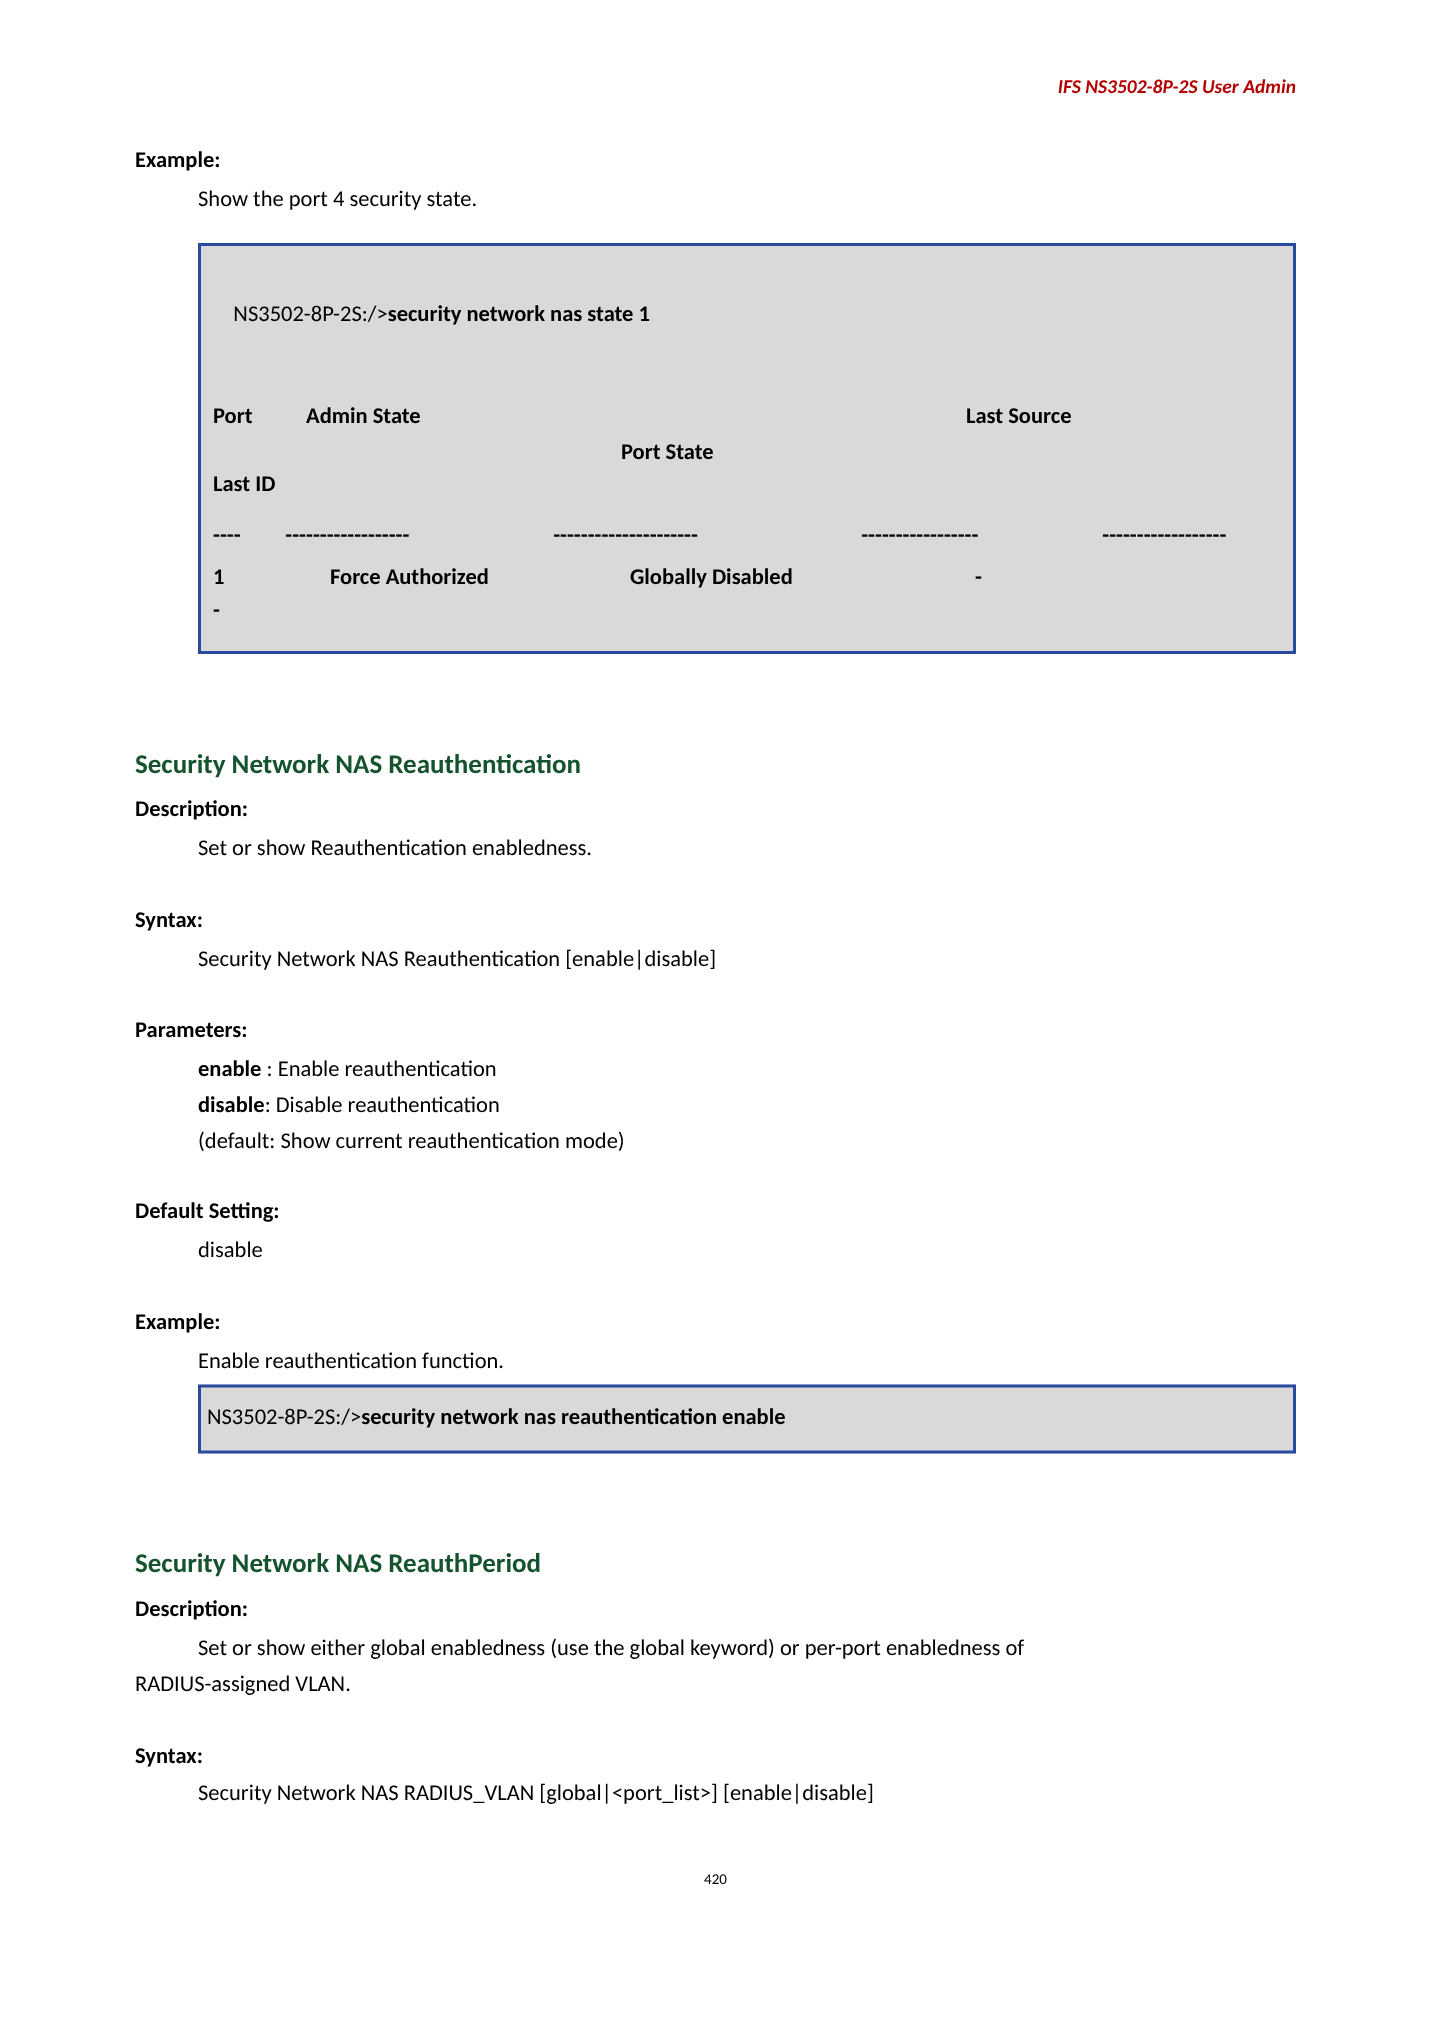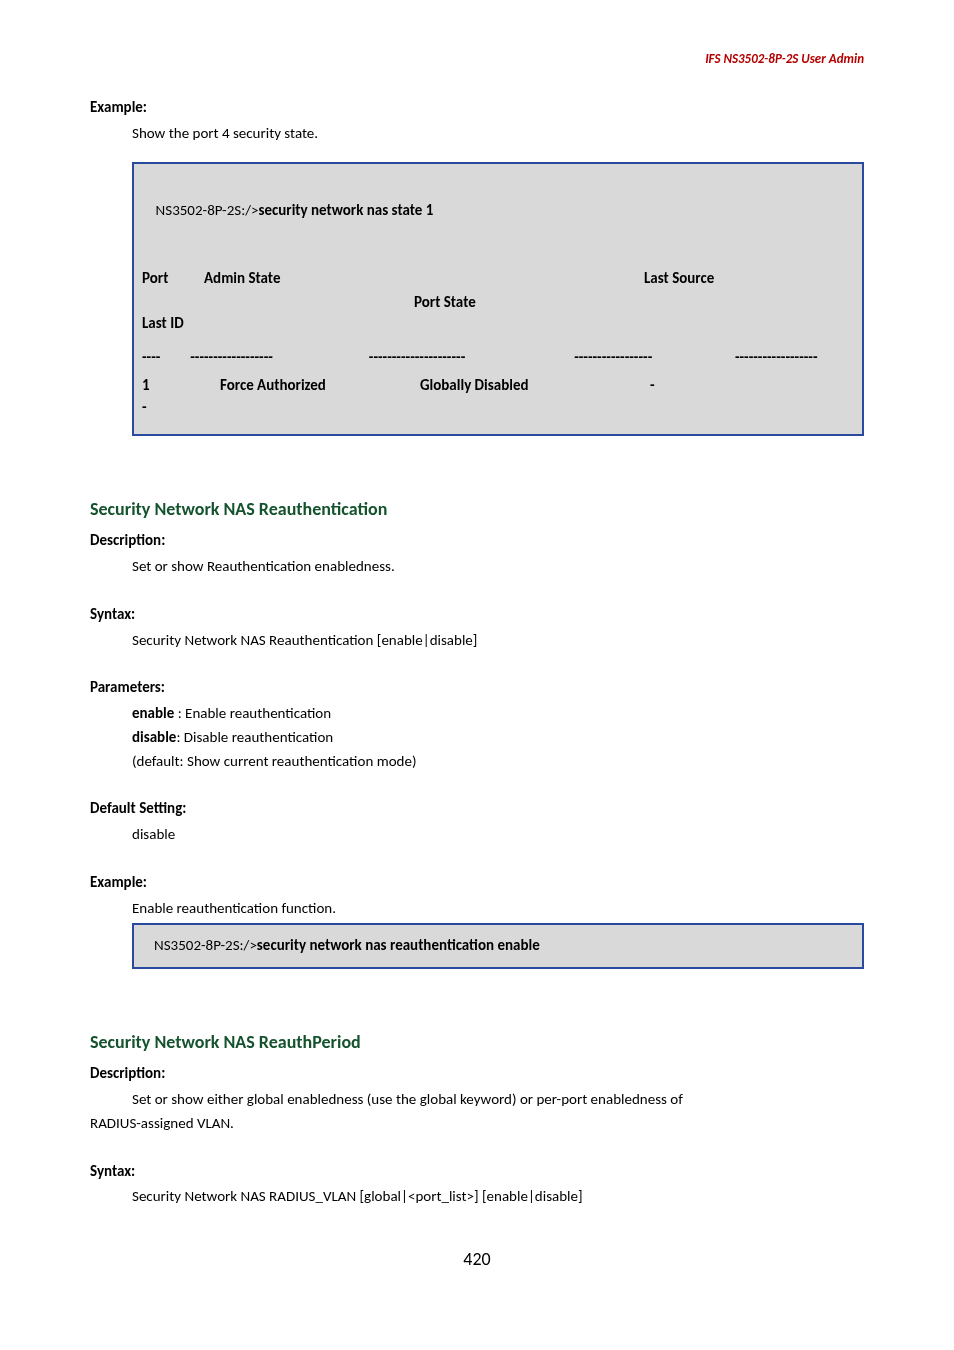--- a/index.html
+++ b/index.html
@@ -38,21 +38,21 @@
     font-weight: bold;
     font-size: 18px;
     margin: 0 0 8px 0;
   }
   .section-gap {
     height: 60px;
   }
   .code-box {
     border: 2.5px solid #2a4aa0;
     background: #d9d9d9;
-    padding: 10px 20px;
+    padding: 10px 4px;
     margin: 0 0 0 42px;
     font-size: 15px;
   }
   .code-box.tall {
     padding: 14px 20px 16px 8px;
   }
   .code-line {
     display: block;
     margin: 0;
     white-space: pre;
@@ -75,21 +75,21 @@
   .dash-seg3 { width: 230px; }
   .dash-seg4 { width: 180px; }
   .dash-seg5 { width: 120px; }
   .data-row {
     display: flex;
     margin: 6px 0 0 0;
     font-weight: bold;
   }
   .page-num {
     text-align: center;
-    font-size: 18px;
+    font-size: 10px;
     margin-top: 38px;
   }
 </style>
 </head>
 <body>
 
 <div class="header-line">IFS  NS3502-8P-2S  User  Admin</div>
 
 <div class="bold-label">Example:</div>
 <div class="body-text">Show the port 4 security state.</div>

